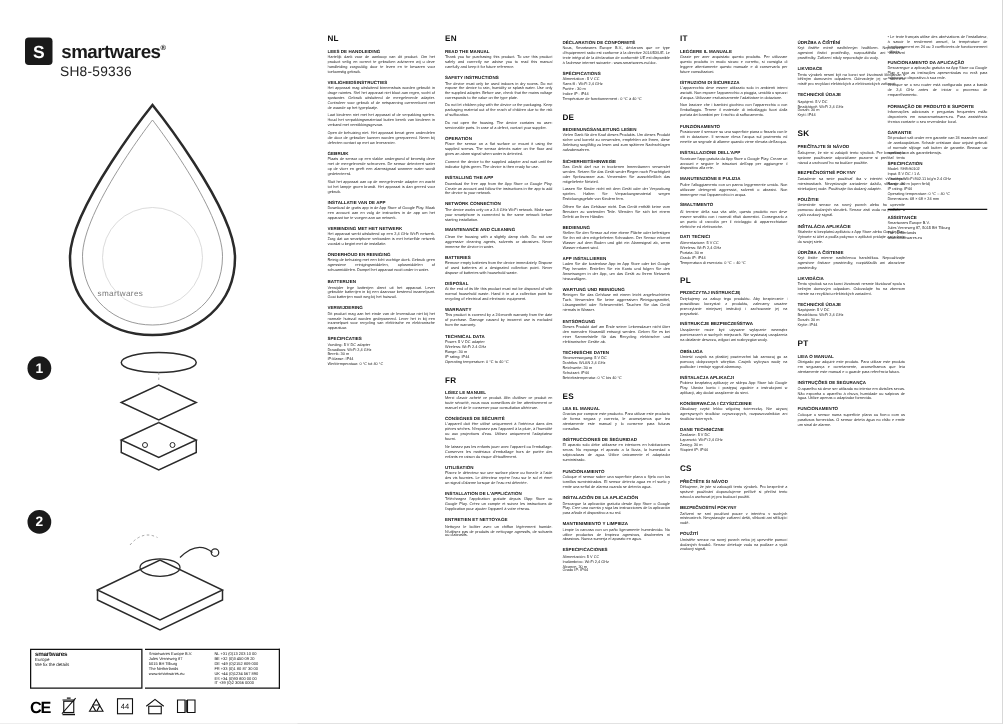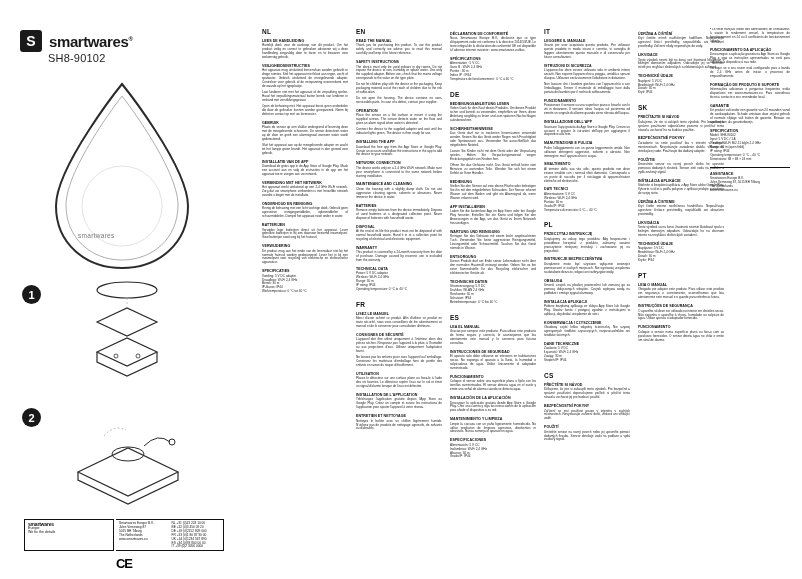--- a/index.html
+++ b/index.html
@@ -29,21 +29,21 @@
   .dev2{position:absolute;left:48px;top:402px;width:160px;height:110px;}
 
   
   .footerbox{position:absolute;left:24px;top:519px;width:90px;height:32px;border:1px solid #111;
       font-size:3.4px;line-height:4.2px;color:#111;padding:2px 3px;box-sizing:border-box;}
   .footerbox .fb-brand{font-size:5px;font-weight:bold;letter-spacing:-0.2px;}
   .footerbox .fb-sub{font-size:3.6px;}
   .addrbox{position:absolute;left:116px;top:519px;width:108px;height:32px;border:1px solid #111;border-left:none;
       font-size:3.2px;line-height:3.9px;color:#111;padding:2px 3px;box-sizing:border-box;display:flex;gap:4px;}
   .addrbox div{flex:1;}
-  .iconrow{position:absolute;left:24px;top:556px;width:200px;height:18px;display:flex;align-items:center;gap:9px;flex-direction:column;}
+  .iconrow{position:absolute;left:24px;top:556px;width:200px;height:18px;display:flex;align-items:center;gap:9px;}
   .ce{font-size:13px;font-weight:bold;letter-spacing:-1px;}
   .iconrow svg{display:block;}
 
   
   .col{position:absolute;top:28px;width:86px;height:528px;overflow:hidden;}
   .colA{left:262px;}
   .colB{left:356px;}
   .colC{left:450px;}
   .colD{left:544px;}
   .colE{left:638px;}
@@ -59,21 +59,21 @@
 <body>
 
 <div class="page">
 
   <div class="leftcol">
 
     <div class="brandbar">
       <div class="logomark"></div>
       <div class="brandtext"><span>smartwares</span><sup>®</sup></div>
     </div>
-    <div class="modelno">SH8-90102</div>
+    <div class="modelno">SH8-59336</div>
 
     <div class="drop">
       <svg width="160" height="196" viewBox="0 0 160 196">
         <path d="M80 6 C80 6 14 88 14 128 C14 166 44 190 80 190 C116 190 146 166 146 128 C146 88 80 6 80 6 Z" fill="none" stroke="#2b2b2b" stroke-width="2"></path>
         <path d="M80 18 C80 18 24 90 24 127 C24 161 50 182 80 182 C110 182 136 161 136 127 C136 90 80 18 80 18 Z" fill="none" stroke="#8a8a8a" stroke-width="0.7"></path>
         <ellipse cx="80" cy="128" rx="40" ry="40" fill="none" stroke="#cfcfcf" stroke-width="0.6"></ellipse>
       </svg>
     </div>
     <div class="droplabel">smartwares</div>
 

